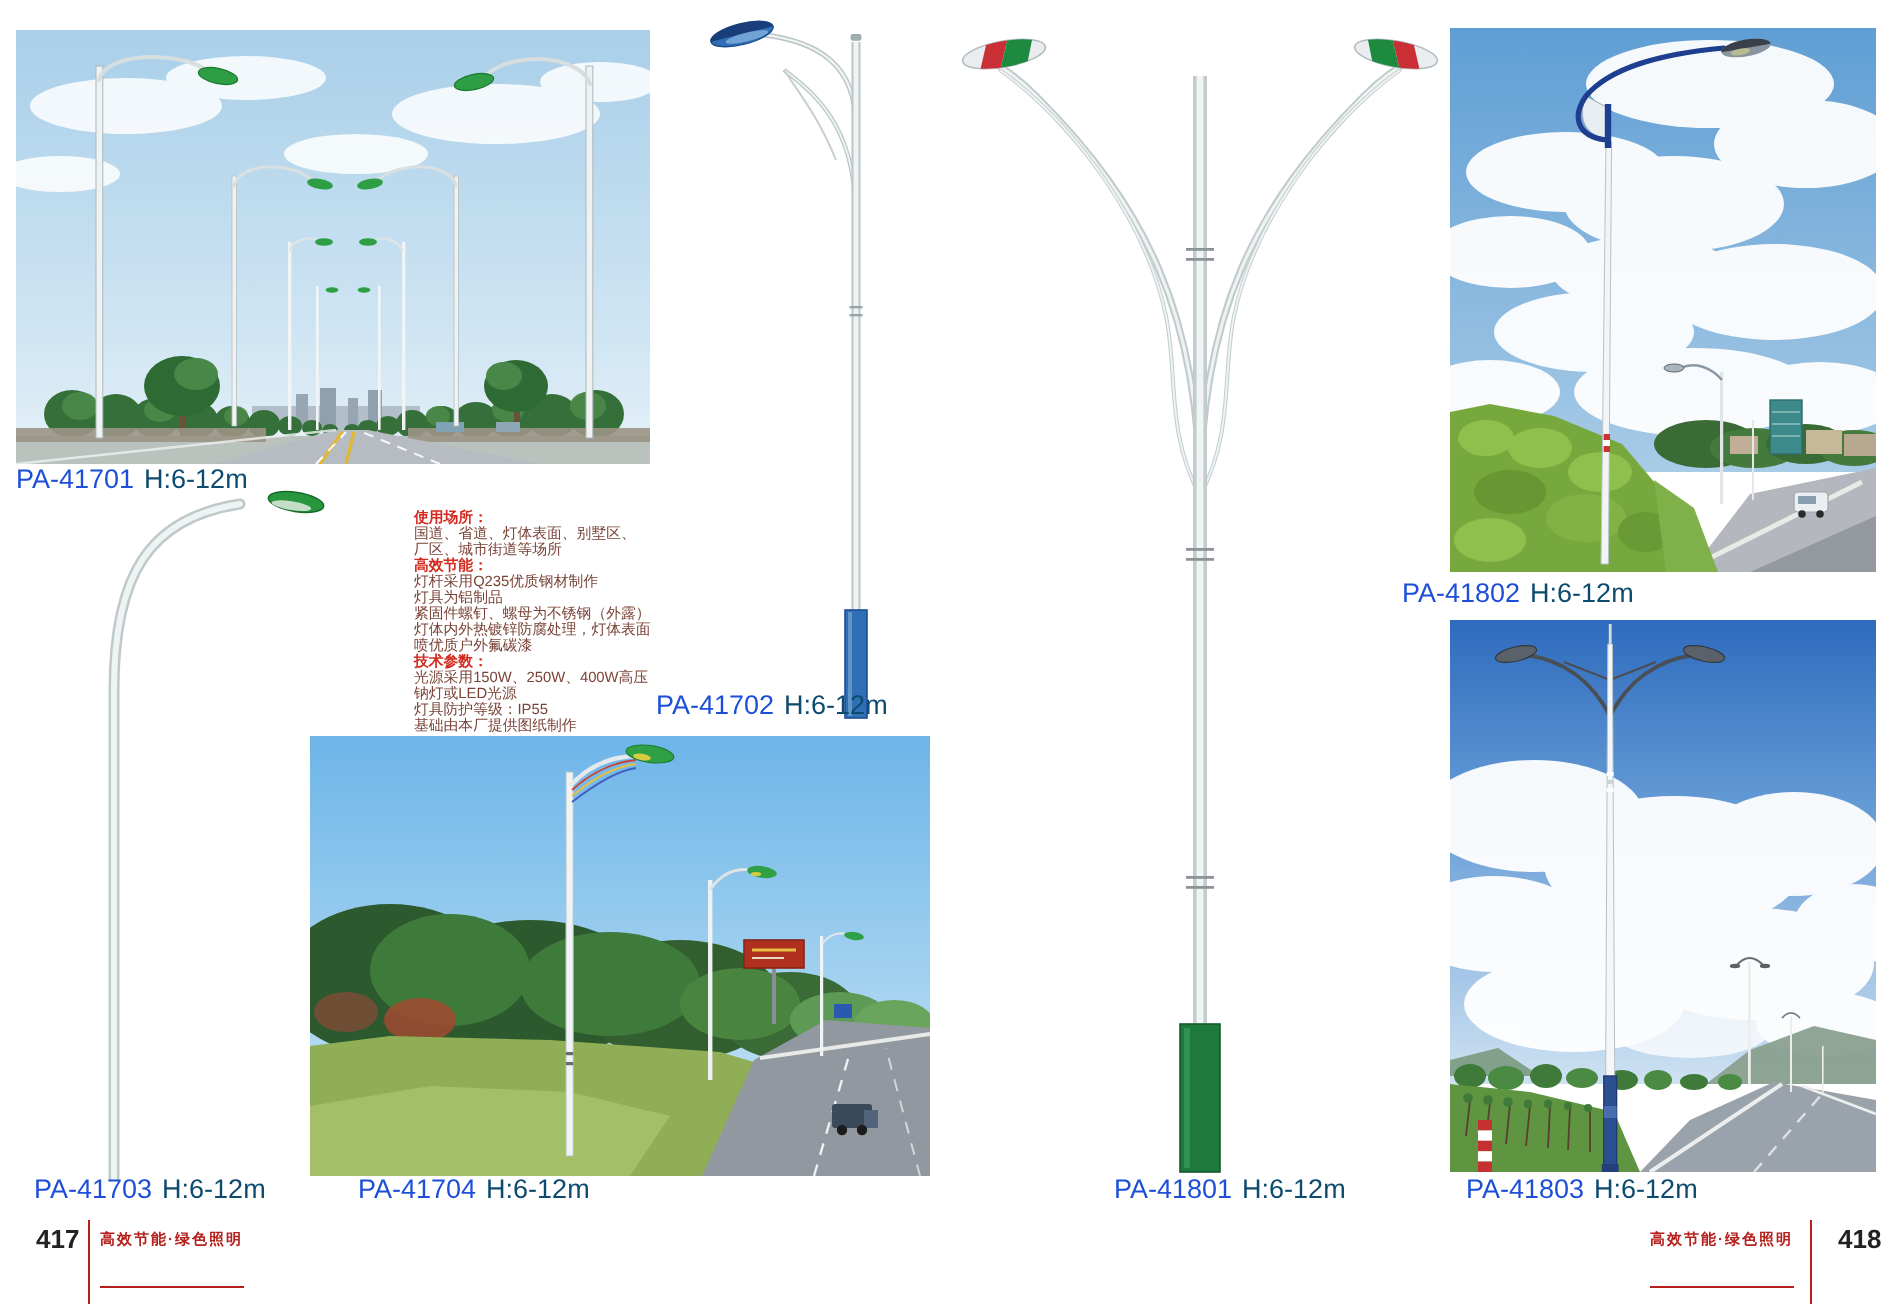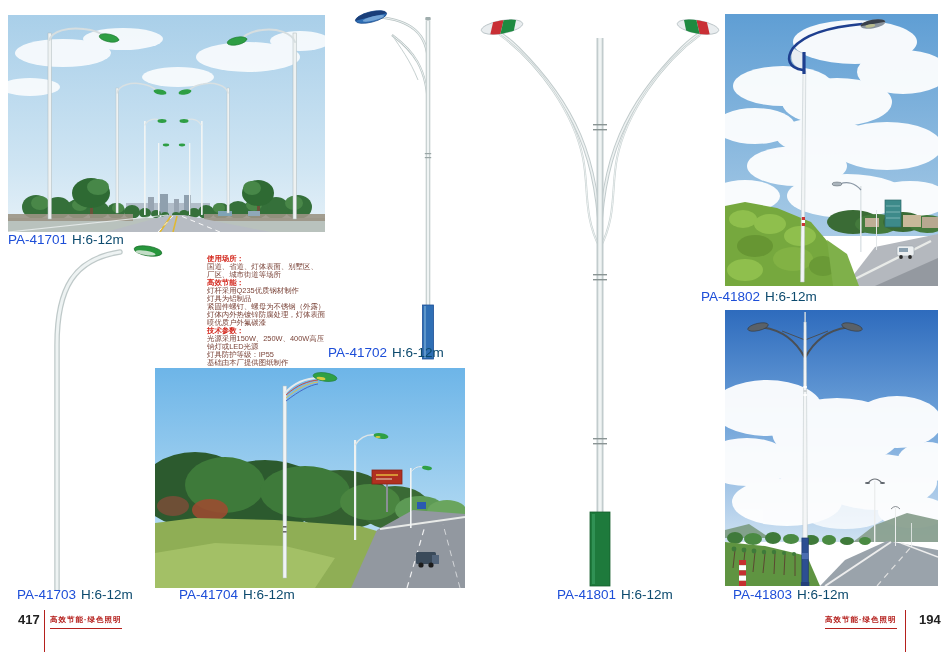--- a/index.html
+++ b/index.html
@@ -8,21 +8,21 @@
   .photo{position:absolute;overflow:hidden;}
   .photo svg{display:block;}
   .plabel{position:absolute;font-size:13.5px;white-space:nowrap;}
   .plabel .code{color:#1d4ed8;font-weight:normal;}
   .plabel .hval{color:#0c4a6e;margin-left:5px;}
   #specs{position:absolute;left:207px;top:255px;width:136px;font-size:7.4px;line-height:8px;color:#7a4338;}
   #specs .sec-title{color:#d42b20;font-weight:bold;}
   #specs div{white-space:nowrap;}
   .footer-num{position:absolute;top:612px;font-size:13px;font-weight:bold;color:#222;margin-left:10px;}
   .footer-slogan{position:absolute;top:615px;font-size:7.5px;font-weight:bold;color:#b5201d;
-                 border-bottom:1px solid #b5201d;padding-bottom:3px;letter-spacing:1px;white-space:nowrap;}
+                 border-bottom:1px solid #b5201d;padding-bottom:18px;letter-spacing:1px;white-space:nowrap;}
   .footer-vline{position:absolute;top:610px;width:1px;height:42px;background:#b5201d;}
 </style>
 </head>
 <body>
 
 <div id="page">
 
   <div class="photo" style="left:8px;top:15px;width:317px;height:217px;">
     <svg width="317" height="217" viewBox="0 0 317 217">
       <defs>
@@ -509,15 +509,15 @@
   <div class="plabel" style="left:733px;top:587px;">
     <span class="code">PA-41803</span><span class="hval">H:6-12m</span>
   </div>
 
   <div class="footer-num" style="left:8px;">417</div>
   <div class="footer-vline" style="left:44px;"></div>
   <div class="footer-slogan" style="left:50px;">高效节能·绿色照明</div>
 
   <div class="footer-slogan" style="left:825px;">高效节能·绿色照明</div>
   <div class="footer-vline" style="left:905px;"></div>
-  <div class="footer-num" style="left:909px;">194</div>
+  <div class="footer-num" style="left:909px;">418</div>
 
 </div>
 
 </body></html>

